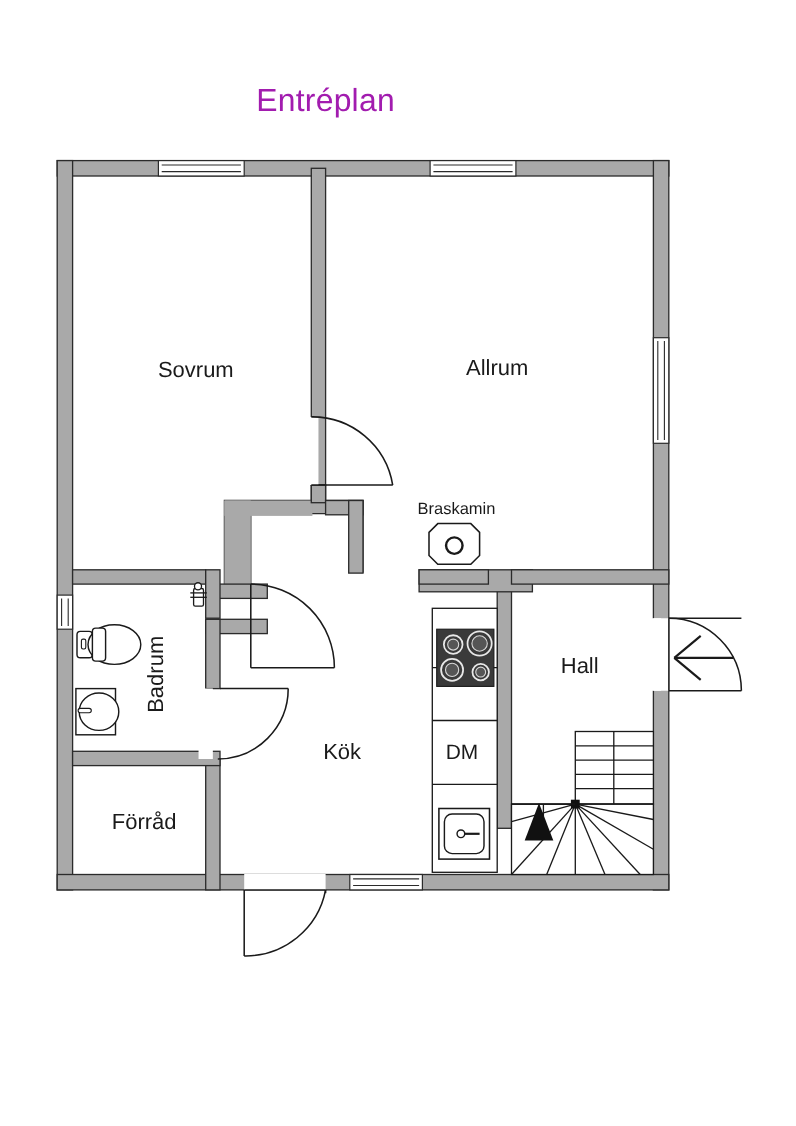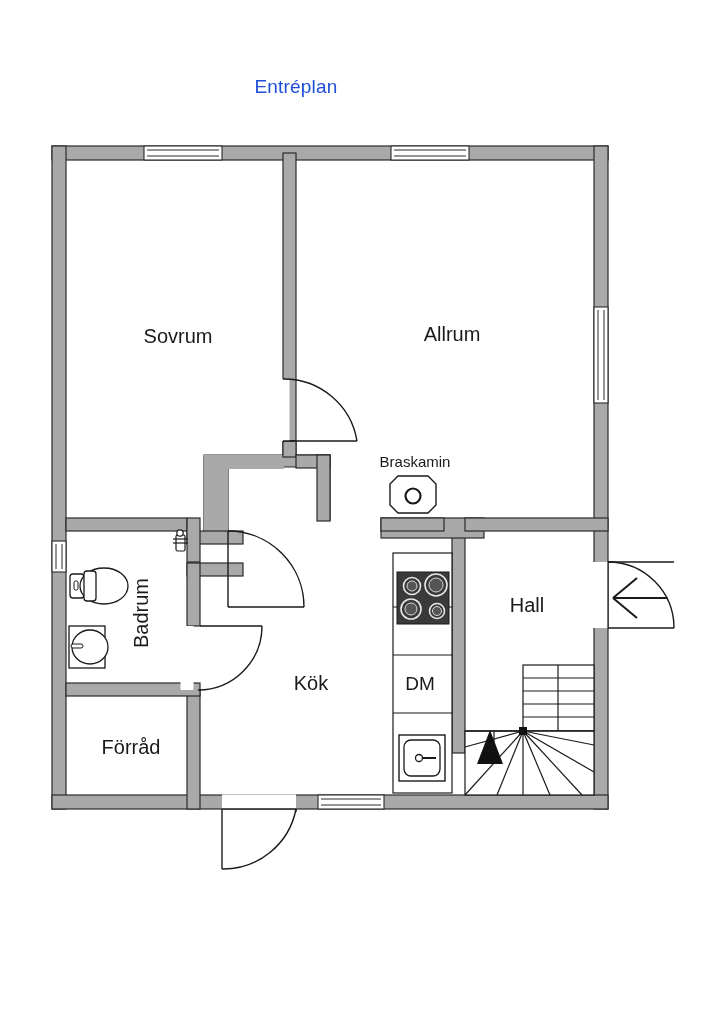--- a/index.html
+++ b/index.html
@@ -19,24 +19,24 @@
     position: relative;
     width: 724px;
     height: 1024px;
   }
   #floorplan-title {
     position: absolute;
     left: 0;
     top: 76px;
     width: 592px;
     text-align: center;
-    font-size: 19px;
+    font-size: 29px;
     font-weight: 400;
     letter-spacing: 0.2px;
-    color: #1d4ed8;
+    color: #a21caf;
   }
   #floorplan-svg {
     position: absolute;
     left: 0;
     top: 0;
   }
   .room-label {
     font-family: "Liberation Sans", sans-serif;
     font-size: 20px;
     fill: #1a1a1a;

